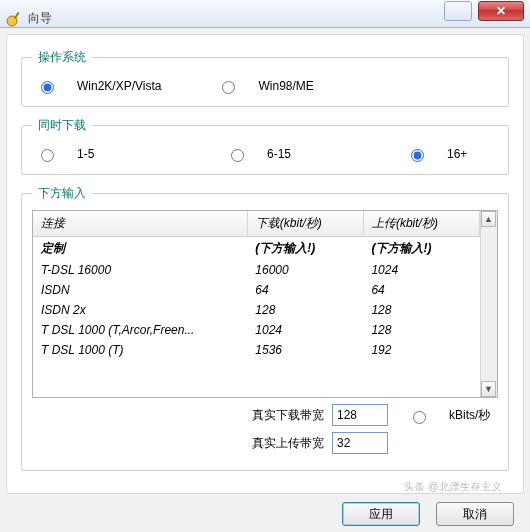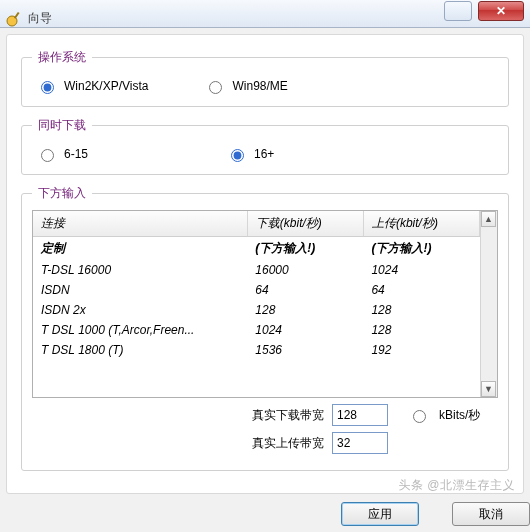--- a/index.html
+++ b/index.html
@@ -50,26 +50,26 @@
     border: 1px solid #d9d9d9;
     border-radius: 3px;
     padding: 8px 14px 12px 14px;
   }
   fieldset {
     border: 1px solid #d0d0d0;
     border-radius: 3px;
     margin: 6px 0 10px 0;
     padding: 8px 10px 10px 10px;
   }
-  legend { padding: 0 6px; color:#701a75; }
+  legend { padding: 0 6px; color:#0f766e; }
   .radio-row { display:flex; gap:56px; padding: 4px 0 2px 4px; }
   .radio-row3 { display:flex; padding:4px 0 2px 4px; }
   .radio-row3 > label:nth-child(1){ width:190px; }
   .radio-row3 > label:nth-child(2){ width:180px; }
-  label.radio { display:flex; align-items:center; gap:7px; cursor:pointer; }
+  label.radio { display:flex; align-items:center; gap:20px; cursor:pointer; }
   input[type=radio]{ accent-color:#2f6bd0; }
   .table-wrap {
     border: 1px solid #b0b0b0;
     display:flex;
     height: 188px;
     background:#fff;
   }
   .tbl { flex:1; overflow:hidden;font-style:italic; }
   table { width:100%; border-collapse:collapse; table-layout:fixed; }
   thead th {
@@ -103,36 +103,36 @@
   }
   .vscroll .up{ top:0; }
   .vscroll .down{ bottom:0; }
   .form-row { display:flex; align-items:center; margin:6px 0; }
   .form-row .lbl { width:300px; text-align:right; padding-right:8px; }
   .form-row input[type=text]{
     width:56px; height:22px;
     border:1px solid #7a9ac9; padding:2px 4px;
     font-family:inherit; font-size:12px;
   }
-  .form-row .unit { margin-left:20px; display:flex; align-items:center; gap:10px; }
+  .form-row .unit { margin-left:20px; display:flex; align-items:flex-end; gap:20px; }
   .buttons {
-    position:absolute; right:0; bottom:6px;
-    display:flex; gap:33px;
+    position:absolute; right:16px; bottom:6px;
+    display:flex; gap:16px;
   }
   .btn {
     min-width:78px; height:24px;
     background:linear-gradient(#fafafa,#e3e3e3);
     border:1px solid #8a8a8a; border-radius:3px;
     padding:2px 14px; font-family:inherit; font-size:12px;
     cursor:pointer;
   }
   .btn.default { border:1px solid #3c7fb1; box-shadow:0 0 0 1px #a7d1f0 inset; }
   .watermark {
-    position:absolute; right:15px; bottom:38px;
-    color:#b9b9b9; font-size:12px; letter-spacing:0.5px;
+    position:absolute; right:28px; bottom:38px;
+    color:#b9b9b9; font-size:10px; letter-spacing:0.5px;
     pointer-events:none;
   }
 </style>
 </head>
 <body>
 
 <div class="titlebar">
   <span class="icon">
     <svg viewBox="0 0 16 16">
         <circle cx="6" cy="10" r="5" fill="#f5c242" stroke="#9c7a12"></circle>
@@ -160,20 +160,24 @@
         <label class="radio">
           <input type="radio" name="os" style="">
           <span>Win98/ME</span>
         </label>
       </div>
     </fieldset>
 
     <fieldset>
       <legend>同时下载</legend>
       <div class="radio-row3">
+        <label class="radio">
+          <input type="radio" name="cc" style="">
+          <span>1-5</span>
+        </label>
         <label class="radio">
           <input type="radio" name="cc" style="">
           <span>6-15</span>
         </label>
         <label class="radio">
           <input type="radio" name="cc" checked="" style="">
           <span>16+</span>
         </label>
       </div>
     </fieldset>
@@ -216,21 +220,21 @@
                   <td>ISDN 2x</td>
                   <td>128</td>
                   <td>128</td>
                 </tr>
                 <tr>
                   <td>T DSL 1000 (T,Arcor,Freen...</td>
                   <td>1024</td>
                   <td>128</td>
                 </tr>
                 <tr>
-                  <td>T DSL 1800 (T)</td>
+                  <td>T DSL 1000 (T)</td>
                   <td>1536</td>
                   <td>192</td>
                 </tr>
               </tbody>
           </table>
         </div>
         <div class="vscroll">
           <div class="arrow up">▲</div>
           <div class="arrow down">▼</div>
         </div>

